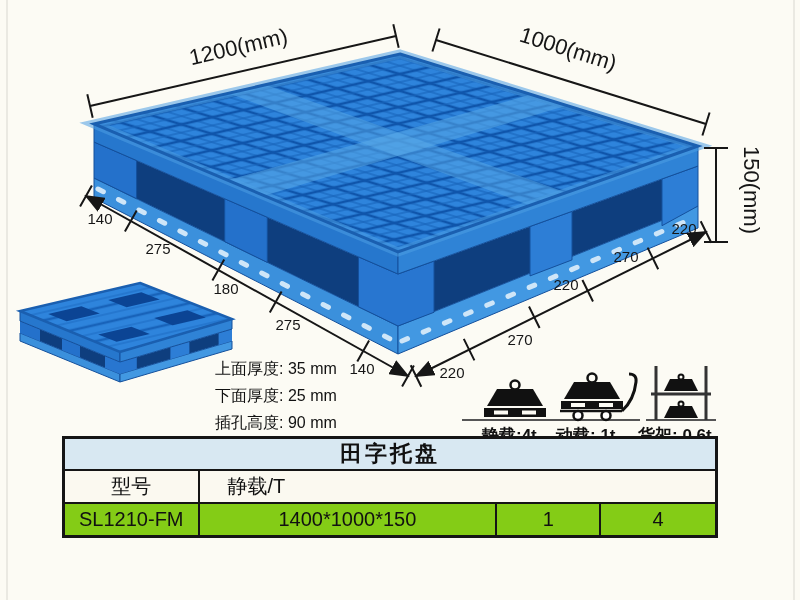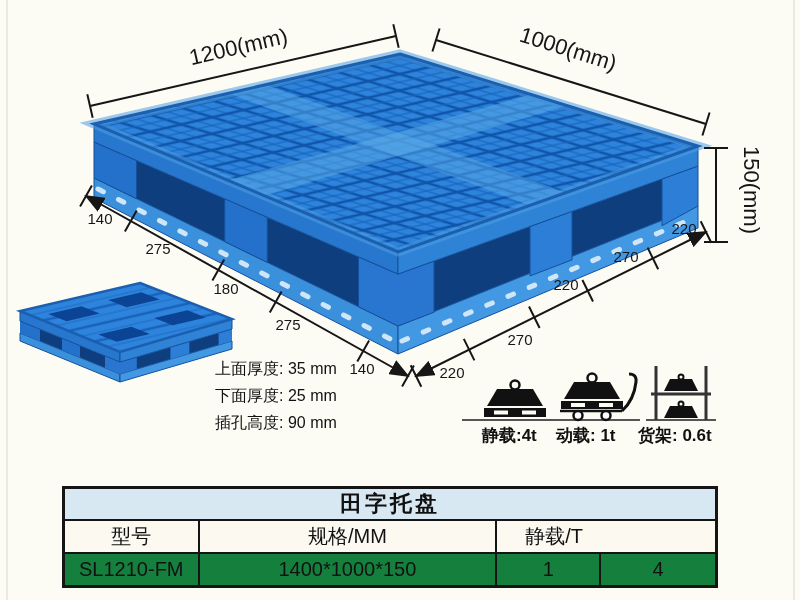--- a/index.html
+++ b/index.html
@@ -15,32 +15,32 @@
   }
   #stage:before{left:6px;} #stage:after{right:5px;}
   svg text{font-family:"Liberation Sans","DejaVu Sans",sans-serif;}
   .dim-big{font-size:22px;fill:#161616;}
   .dim-seg{font-size:15px;fill:#161616;}
   .spec-line{font-size:16px;fill:#111;font-weight:500;}
   .load-label{font-size:17px;fill:#111;font-weight:600;}
 
   
   .spec-table{
-    position:absolute;left:62px;top:486px;width:656px;height:102px;
+    position:absolute;left:62px;top:436px;width:656px;height:102px;
     border:3px solid #151515;box-sizing:border-box;
     display:flex;flex-direction:column;
   }
   .tbl-title{
     flex:0 0 29px;background:#d8e8f2;border-bottom:2px solid #151515;
     display:flex;align-items:center;justify-content:center;
     font-size:22px;font-weight:bold;color:#111;letter-spacing:3px;
   }
   .tbl-row{display:flex;flex:1;}
   .tbl-row.header{background:#fbf9f0;border-bottom:2px solid #151515;}
-  .tbl-row.data{background:#15803d;}
+  .tbl-row.data{background:#84cc16;}
   .tbl-cell{
     display:flex;align-items:center;justify-content:center;
     font-size:20px;color:#111;box-sizing:border-box;
     border-right:2px solid #151515;
   }
   .tbl-cell:last-child{border-right:none;}
   .c1{width:20.7%;} .c2{width:45.8%;} .c3{width:16%;} .c4{width:17.5%;}
 </style>
 </head>
 <body>
@@ -185,21 +185,20 @@
       <text class="load-label" x="556" y="441">动载: 1t</text>
       <text class="load-label" x="638" y="441">货架: 0.6t</text>
     </g>
   </svg>
 
   
   <div class="spec-table">
     <div class="tbl-title">田字托盘</div>
     <div class="tbl-row header">
       <div class="tbl-cell c1">型号</div>
-      <div class="tbl-cell c2">规格/MM</div>
       <div class="tbl-cell c4">静载/T</div>
     </div>
     <div class="tbl-row data">
       <div class="tbl-cell c1">SL1210-FM</div>
       <div class="tbl-cell c2">1400*1000*150</div>
       <div class="tbl-cell c3">1</div>
       <div class="tbl-cell c4">4</div>
     </div>
   </div>
 

